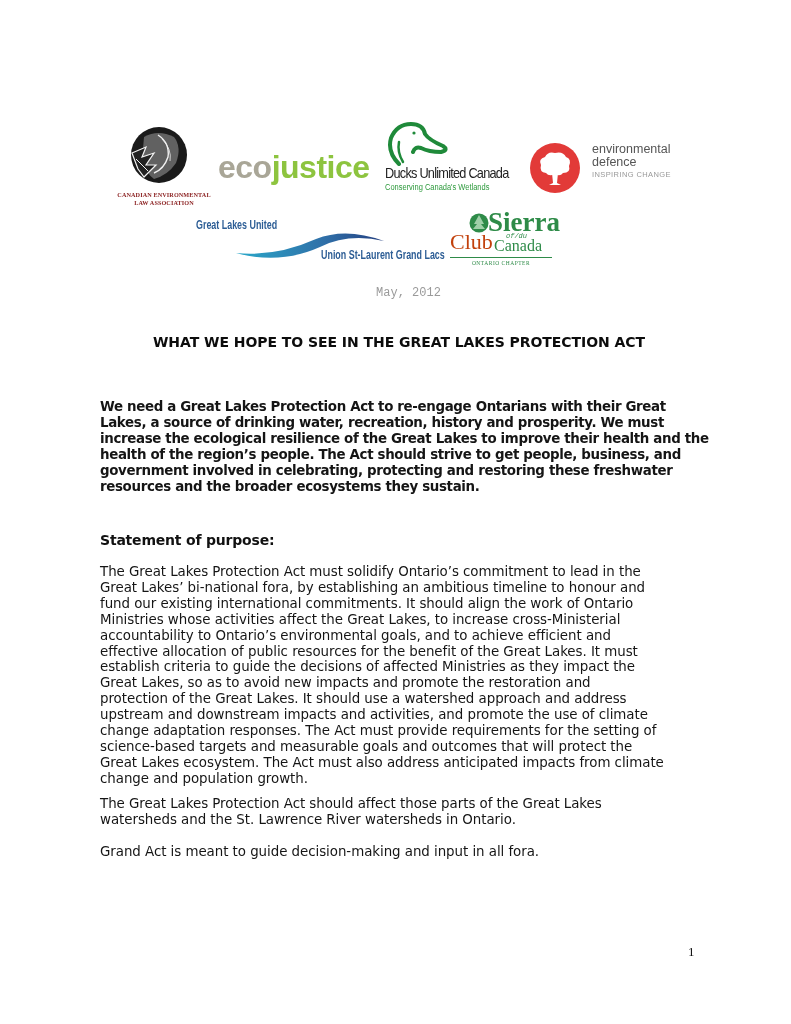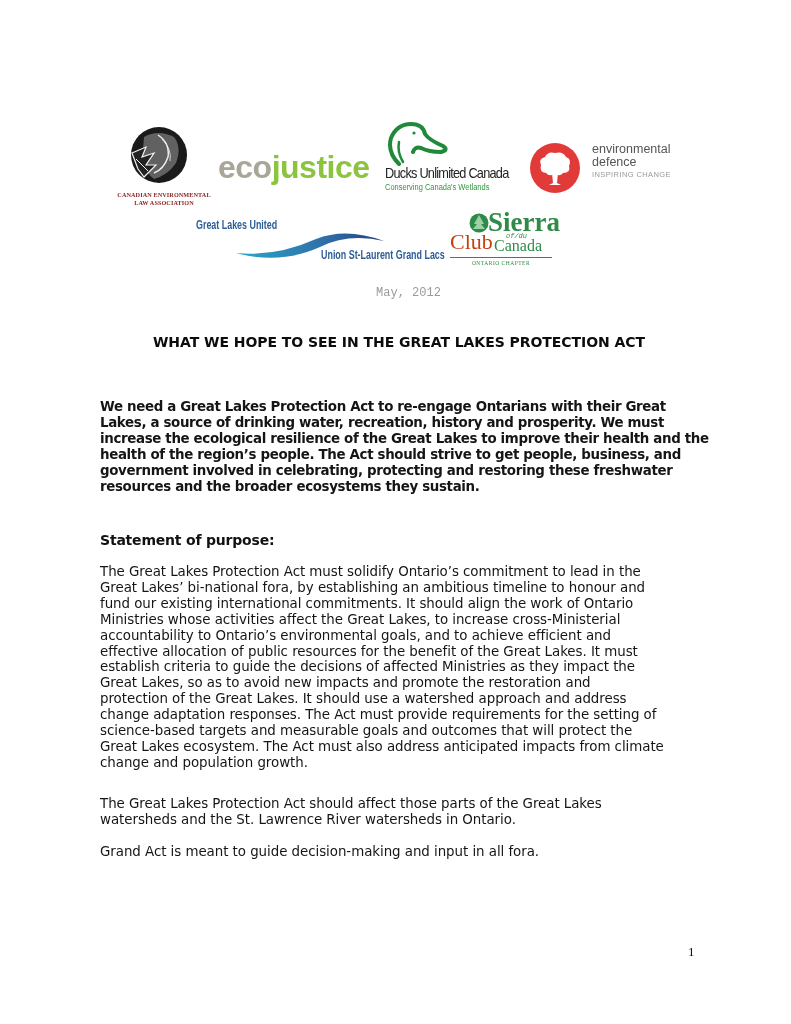--- a/index.html
+++ b/index.html
@@ -148,20 +148,21 @@
   <div class="para reg p2">
     <span class="ln">The Great Lakes Protection Act must solidify Ontario’s commitment to lead in the</span>
     <span class="ln">Great Lakes’ bi-national fora, by establishing an ambitious timeline to honour and</span>
     <span class="ln">fund our existing international commitments. It should align the work of Ontario</span>
     <span class="ln">Ministries whose activities affect the Great Lakes, to increase cross-Ministerial</span>
     <span class="ln">accountability to Ontario’s environmental goals, and to achieve efficient and</span>
     <span class="ln">effective allocation of public resources for the benefit of the Great Lakes. It must</span>
     <span class="ln">establish criteria to guide the decisions of affected Ministries as they impact the</span>
     <span class="ln">Great Lakes, so as to avoid new impacts and promote the restoration and</span>
     <span class="ln">protection of the Great Lakes. It should use a watershed approach and address</span>
+    <span class="ln">upstream and downstream impacts and activities, and promote the use of climate</span>
     <span class="ln">change adaptation responses. The Act must provide requirements for the setting of</span>
     <span class="ln">science-based targets and measurable goals and outcomes that will protect the</span>
     <span class="ln">Great Lakes ecosystem. The Act must also address anticipated impacts from climate</span>
     <span class="ln">change and population growth.</span>
   </div>
 
   <div class="para reg p3">
     <span class="ln">The Great Lakes Protection Act should affect those parts of the Great Lakes</span>
     <span class="ln">watersheds and the St. Lawrence River watersheds in Ontario.</span>
   </div>

